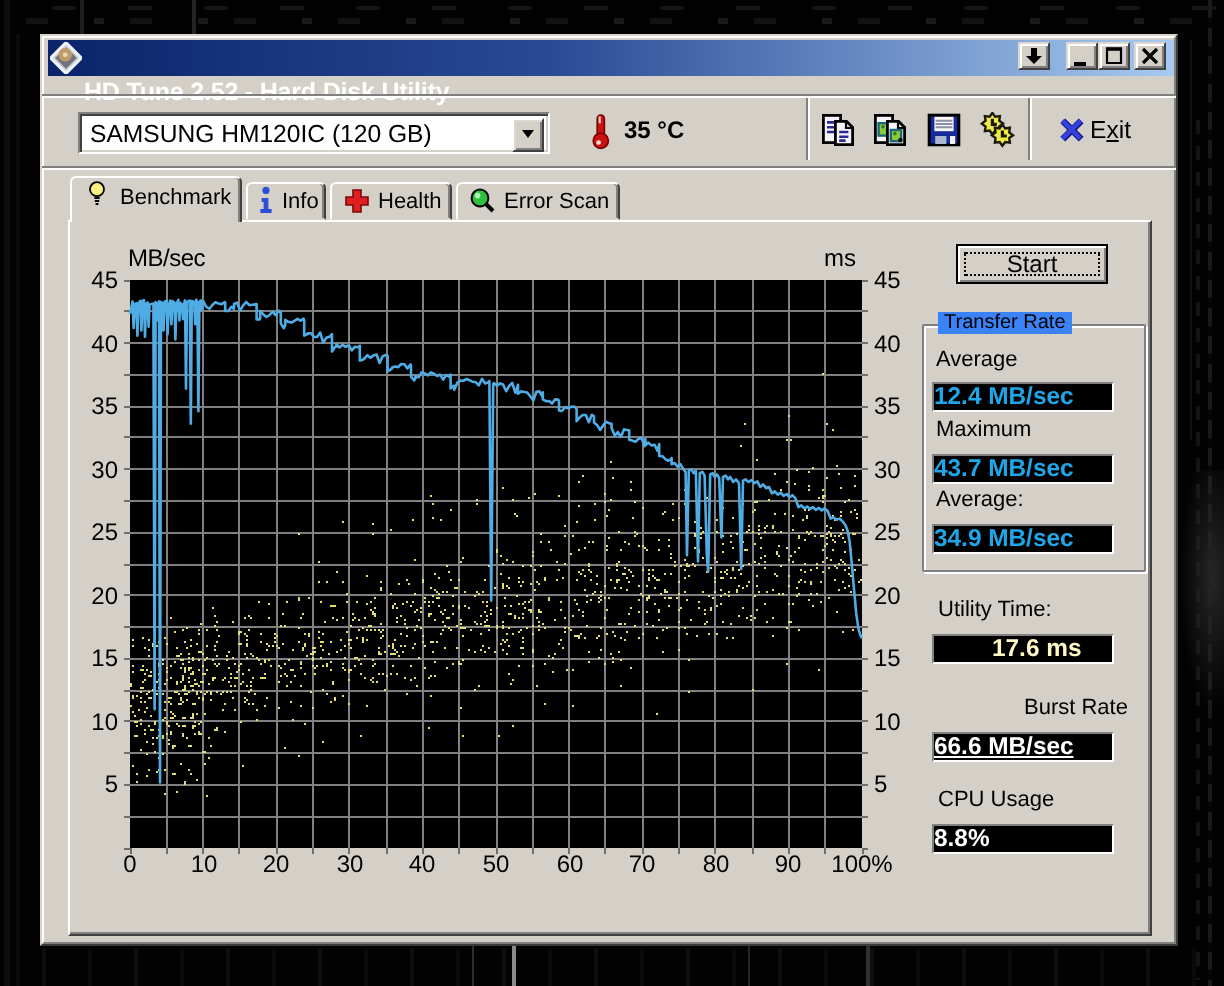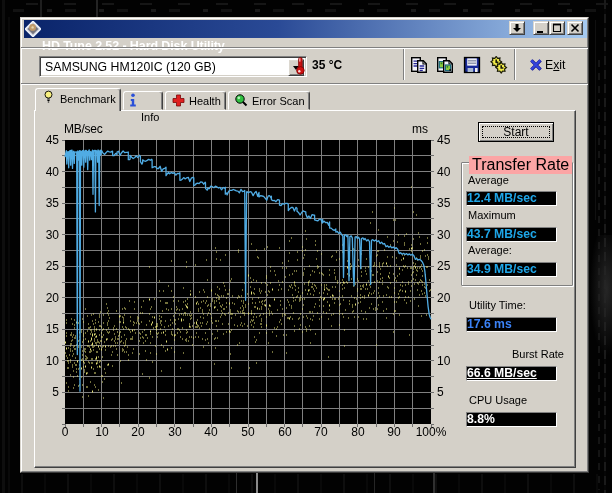--- a/index.html
+++ b/index.html
@@ -7,21 +7,21 @@
 .win { position:absolute; left:20px; top:17px; width:569px; height:456px;
   background:#d4d0c8; border:1px solid; border-color:#d8d4cc #3a3a3a #3a3a3a #d8d4cc; }
 .win2 { position:absolute; inset:0; border:1px solid; border-color:#fff #808080 #808080 #fff; }
 .tbar { position:absolute; left:2px; top:1px; width:563px; height:18px;
   background:linear-gradient(to right,#0a246a,#2a4a96 45%,#a6caf0);
   color:#fff; font-weight:bold; font-size:12px; }
 .tbar .ttl { position:absolute; left:18px; top:19px; font-size:12.5px; letter-spacing:-0.1px; }
 .cbtn { position:absolute; top:1px; height:14px; background:#d4d0c8;
   border:1px solid; border-color:#dcd8d0 #404040 #404040 #dcd8d0;
   box-shadow:inset 1px 1px 0 #fff, inset -1px -1px 0 #808080; }
-.combo { position:absolute; left:39px; top:56px; width:268px; height:21px;
+.combo { position:absolute; left:39px; top:56px; width:236px; height:21px;
   background:#fff; border:1px solid; border-color:#808080 #fff #fff #808080;
   box-shadow:inset 1px 1px 0 #404040, inset -1px -1px 0 #d4d0c8; }
 .combo .txt { position:absolute; left:5px; top:2.5px; font-size:12.3px; color:#000; }
 .combo .drop { position:absolute; right:2px; top:2px; width:16px; height:17px; background:#d4d0c8;
   border:1px solid; border-color:#fff #404040 #404040 #fff; box-shadow:inset 1px 1px 0 #dcd8d0, inset -1px -1px 0 #808080; }
 .lbl { position:absolute; font-size:11px; color:#000; white-space:nowrap; }
 .b12 { position:absolute; font-size:12px; font-weight:bold; color:#000; white-space:nowrap; }
 .vsep { position:absolute; width:2px; border-left:1px solid #808080; border-right:1px solid #fff; }
 .hsep { position:absolute; left:21px; width:567px; height:2px; border-top:1px solid #808080; border-bottom:1px solid #fff; }
 .tab { position:absolute; background:#d4d0c8; border:1px solid; border-color:#fff #404040 #d4d0c8 #fff;
@@ -152,21 +152,21 @@
 <svg style="position:absolute;left:44px;top:90px;z-index:4" width="9" height="14" viewBox="0 0 9 14">
   <circle cx="4.5" cy="4.6" r="3.5" fill="#f8f080" stroke="#000" stroke-width="0.9"></circle>
   <path d="M3.2 9 h2.6 M3.4 10.5 h2.2 M3.8 12 h1.4" stroke="#000" stroke-width="1"></path>
 </svg>
 <div class="lbl" style="left:60px;top:93px;z-index:4;">Benchmark</div>
 <div class="tab" style="left:123px;top:91px;width:40px;height:19px;"></div>
 <svg style="position:absolute;left:129px;top:93px;z-index:4" width="8" height="14" viewBox="0 0 8 14">
   <circle cx="4" cy="2.2" r="1.8" fill="#2a50d8"></circle>
   <path d="M1.8 6 H5.2 V11.5 H6.8 V13.5 H1.2 V11.5 H2.8 V8 H1.8 Z" fill="#2a50d8"></path>
 </svg>
-<div class="lbl" style="left:141px;top:95px;z-index:4;margin-top:16px;">Info</div>
+<div class="lbl" style="left:141px;top:95px;z-index:4;">Info</div>
 <div class="tab" style="left:165px;top:91px;width:61px;height:19px;"></div>
 <svg style="position:absolute;left:172px;top:94px;z-index:4" width="13" height="13" viewBox="0 0 13 13">
   <path d="M4.5 1 H8.5 V4.5 H12 V8.5 H8.5 V12 H4.5 V8.5 H1 V4.5 H4.5 Z" fill="#e02020" stroke="#7a0808" stroke-width="0.8"></path>
 </svg>
 <div class="lbl" style="left:189px;top:95px;z-index:4;">Health</div>
 <div class="tab" style="left:228px;top:91px;width:82px;height:19px;"></div>
 <svg style="position:absolute;left:234px;top:93px;z-index:4" width="14" height="14" viewBox="0 0 14 14">
   <circle cx="6" cy="6" r="4.2" fill="#30c040" stroke="#000" stroke-width="1"></circle>
   <circle cx="4.8" cy="4.8" r="1.4" fill="#b0f0b8"></circle>
   <path d="M9 9 L12.5 12.5" stroke="#000" stroke-width="2"></path>
@@ -212,26 +212,26 @@
       <text x="281" y="318" text-anchor="middle">70</text>
       <text x="318" y="318" text-anchor="middle">80</text>
       <text x="354" y="318" text-anchor="middle">90</text>
       <text x="391" y="318" text-anchor="middle">100%</text>
 </g>
 </svg>
 
 <div class="btn">Start<div class="foc"></div></div>
 
 <div class="gb"></div>
-<div class="lbl" style="left:469px;top:156px;background:#fca5a5;padding:0 3px;z-index:2;font-size:16px;">Transfer Rate</div>
+<div class="lbl" style="left:469px;top:156px;background:#3b82f6;padding:0 3px;z-index:2;font-size:10px;">Transfer Rate</div>
 <div class="lbl" style="left:468px;top:174px;">Average</div>
 <div class="vbox" style="top:191px;color:#1ea6e8;">12.4 MB/sec</div>
 <div class="lbl" style="left:468px;top:209px;">Maximum</div>
 <div class="vbox" style="top:227px;color:#1ea6e8;">43.7 MB/sec</div>
 <div class="lbl" style="left:468px;top:244px;">Average:</div>
 <div class="vbox" style="top:262px;color:#1ea6e8;">34.9 MB/sec</div>
 
 <div class="lbl" style="left:469px;top:299px;">Utility Time:</div>
-<div class="vbox" style="top:317px;color:#3b82f6;">17.6 ms</div>
+<div class="vbox" style="top:317px;color:#fef9c3;padding-left:29px;">17.6 ms</div>
 <div class="lbl" style="left:469px;top:348px;padding-left:43px;">Burst Rate</div>
 <div class="vbox" style="top:366px;color:#fff;text-decoration:underline;">66.6 MB/sec</div>
 <div class="lbl" style="left:469px;top:394px;">CPU Usage</div>
 <div class="vbox" style="top:412px;color:#fff;">8.8%</div>
 
 </body></html>

